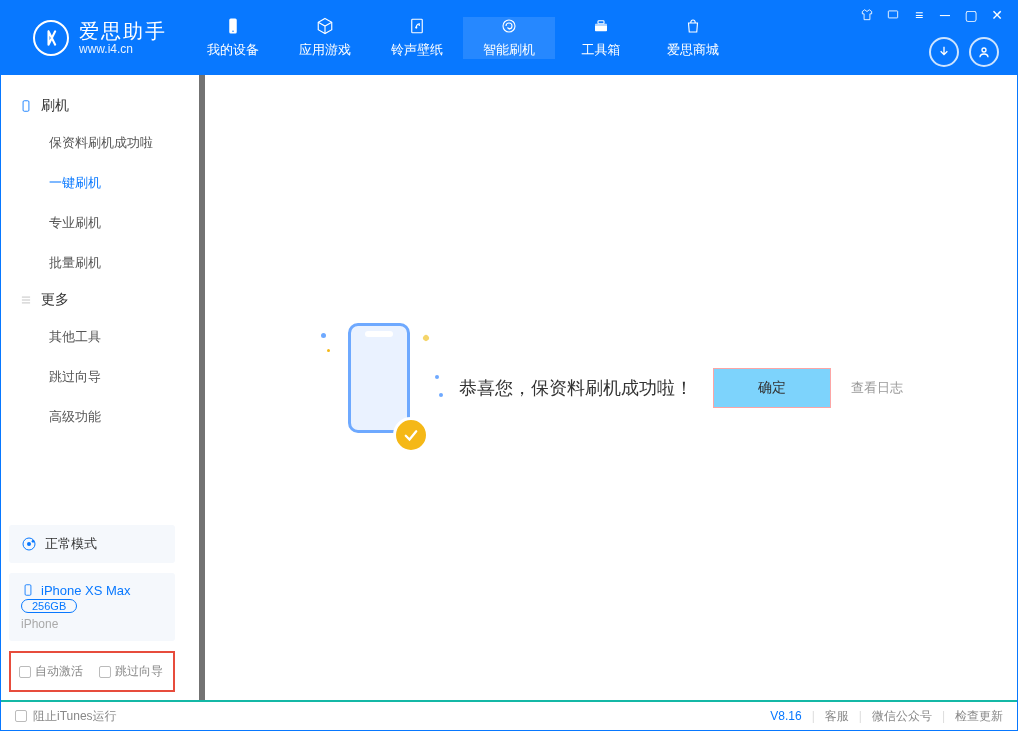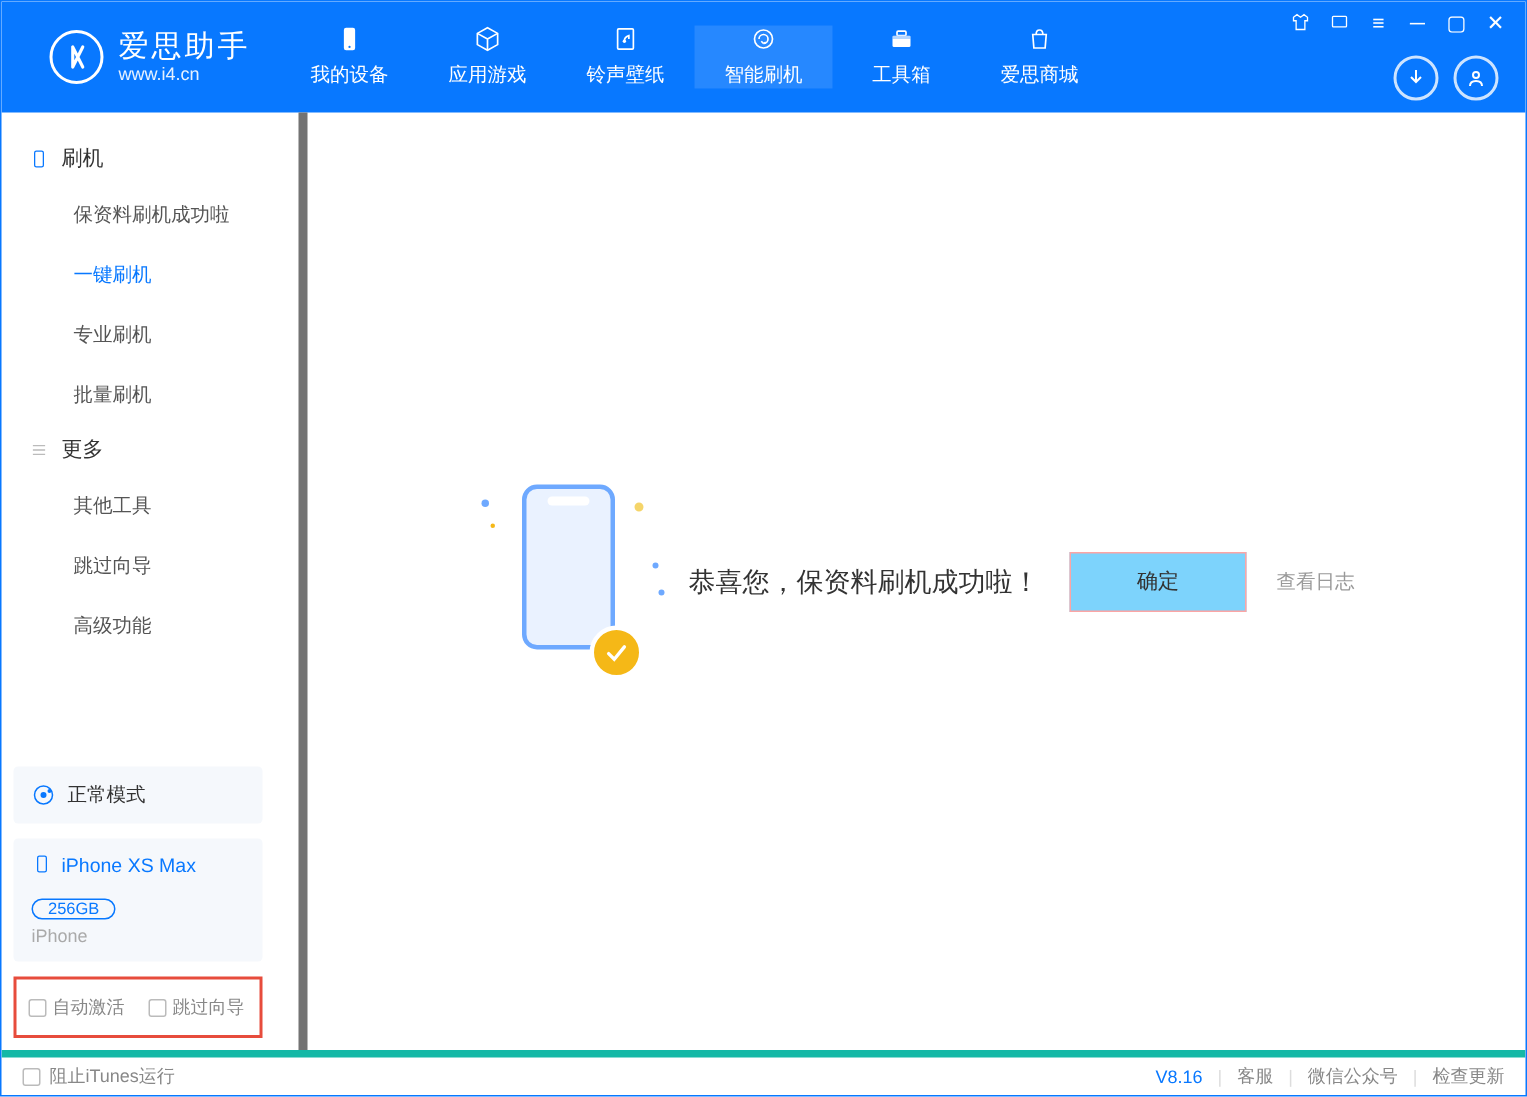--- a/index.html
+++ b/index.html
@@ -26,21 +26,21 @@
     .body-wrap { display: flex; height: calc(100% - 74px - 30px); }
     .sidebar { width: 204px; border-right: 6px solid #737373; padding-top: 14px; position: relative; }
     .side-section-hdr { display: flex; align-items: center; gap: 8px; padding: 8px 18px; color: #333; font-size: 14px; }
     .side-section-hdr svg { width: 14px; height: 14px; }
     .side-item { padding: 11px 18px 11px 48px; font-size: 13px; color: #555; cursor: pointer; }
     .side-item.active { color: #0878ff; }
 
     .sidebar-bottom { position: absolute; bottom: 0; left: 0; right: 16px; }
     .mode-box, .device-box { background: #f5f8fc; margin: 0 8px 10px; border-radius: 3px; padding: 10px 12px; font-size: 13px; }
     .mode-box { display: flex; align-items: center; gap: 8px; color: #333; }
-    .device-name { color: #0878ff; font-weight: 500; margin-bottom: 13px; display: flex; align-items: flex-start; gap: 6px; }
+    .device-name { color: #0878ff; font-weight: 500; margin-bottom: 0; display: flex; align-items: flex-start; gap: 6px; }
     .device-cap { display: inline-block; border: 1px solid #0878ff; color: #0878ff; border-radius: 10px; padding: 0 10px; font-size: 11px; margin-bottom: 4px; }
     .device-type { color: #aaa; font-size: 12px; }
     .checkbox-row { border: 2px solid #e74c3c; margin: 0 8px 8px; padding: 10px 8px; display: flex; gap: 16px; font-size: 12px; color: #888; }
     .chk-item { display: flex; align-items: center; gap: 4px; }
     .chk-box { width: 12px; height: 12px; border: 1px solid #bbb; border-radius: 2px; }
 
     .main { flex: 1; display: flex; flex-direction: row; align-items: center; justify-content: center; gap: 20px; }
     .phone-illus { position: relative; width: 120px; height: 130px; }
     .phone { width: 62px; height: 110px; border: 3px solid #6ea9ff; border-radius: 10px; margin: 0 auto; background: #eaf2ff; position: relative; }
     .phone::before { content: ''; position: absolute; top: 5px; left: 50%; transform: translateX(-50%); width: 28px; height: 6px; background: #fff; border-radius: 4px; }
@@ -50,21 +50,21 @@
     .d1 { width: 5px; height: 5px; background: #6ea9ff; top: 10px; left: 2px; }
     .d2 { width: 3px; height: 3px; background: #f5b817; top: 26px; left: 8px; }
     .d3 { width: 4px; height: 4px; background: #6ea9ff; top: 52px; right: 0; }
     .d4 { width: 6px; height: 6px; background: #f5d56a; top: 12px; right: 10px; transform: rotate(45deg); }
     .d5 { width: 4px; height: 4px; background: #6ea9ff; top: 70px; right: -4px; }
 
     .success-msg { font-size: 18px; color: #333; }
     .confirm-btn { border: 1px solid #fca5a5; padding: 10px 44px; font-size: 14px; color: #333; background: #7dd3fc; cursor: pointer; }
     .log-link { font-size: 13px; color: #999; cursor: pointer; }
 
-    .footer { height: 30px; border-top: 5px solid #14b8a6; display: flex; align-items: center; padding: 0 14px; font-size: 12px; color: #888; }
+    .footer { height: 30px; border-top: 2px solid #14b8a6; display: flex; align-items: center; padding: 0 14px; font-size: 12px; color: #888; }
     .footer-left { display: flex; align-items: center; gap: 6px; }
     .footer-right { margin-left: auto; display: flex; align-items: center; gap: 10px; }
     .footer-right .sep { color: #ddd; }
     .version { color: #0878ff; }
     .footer-link { cursor: pointer; }
   </style>
 </head>
 <body>
 
 <div class="header">

